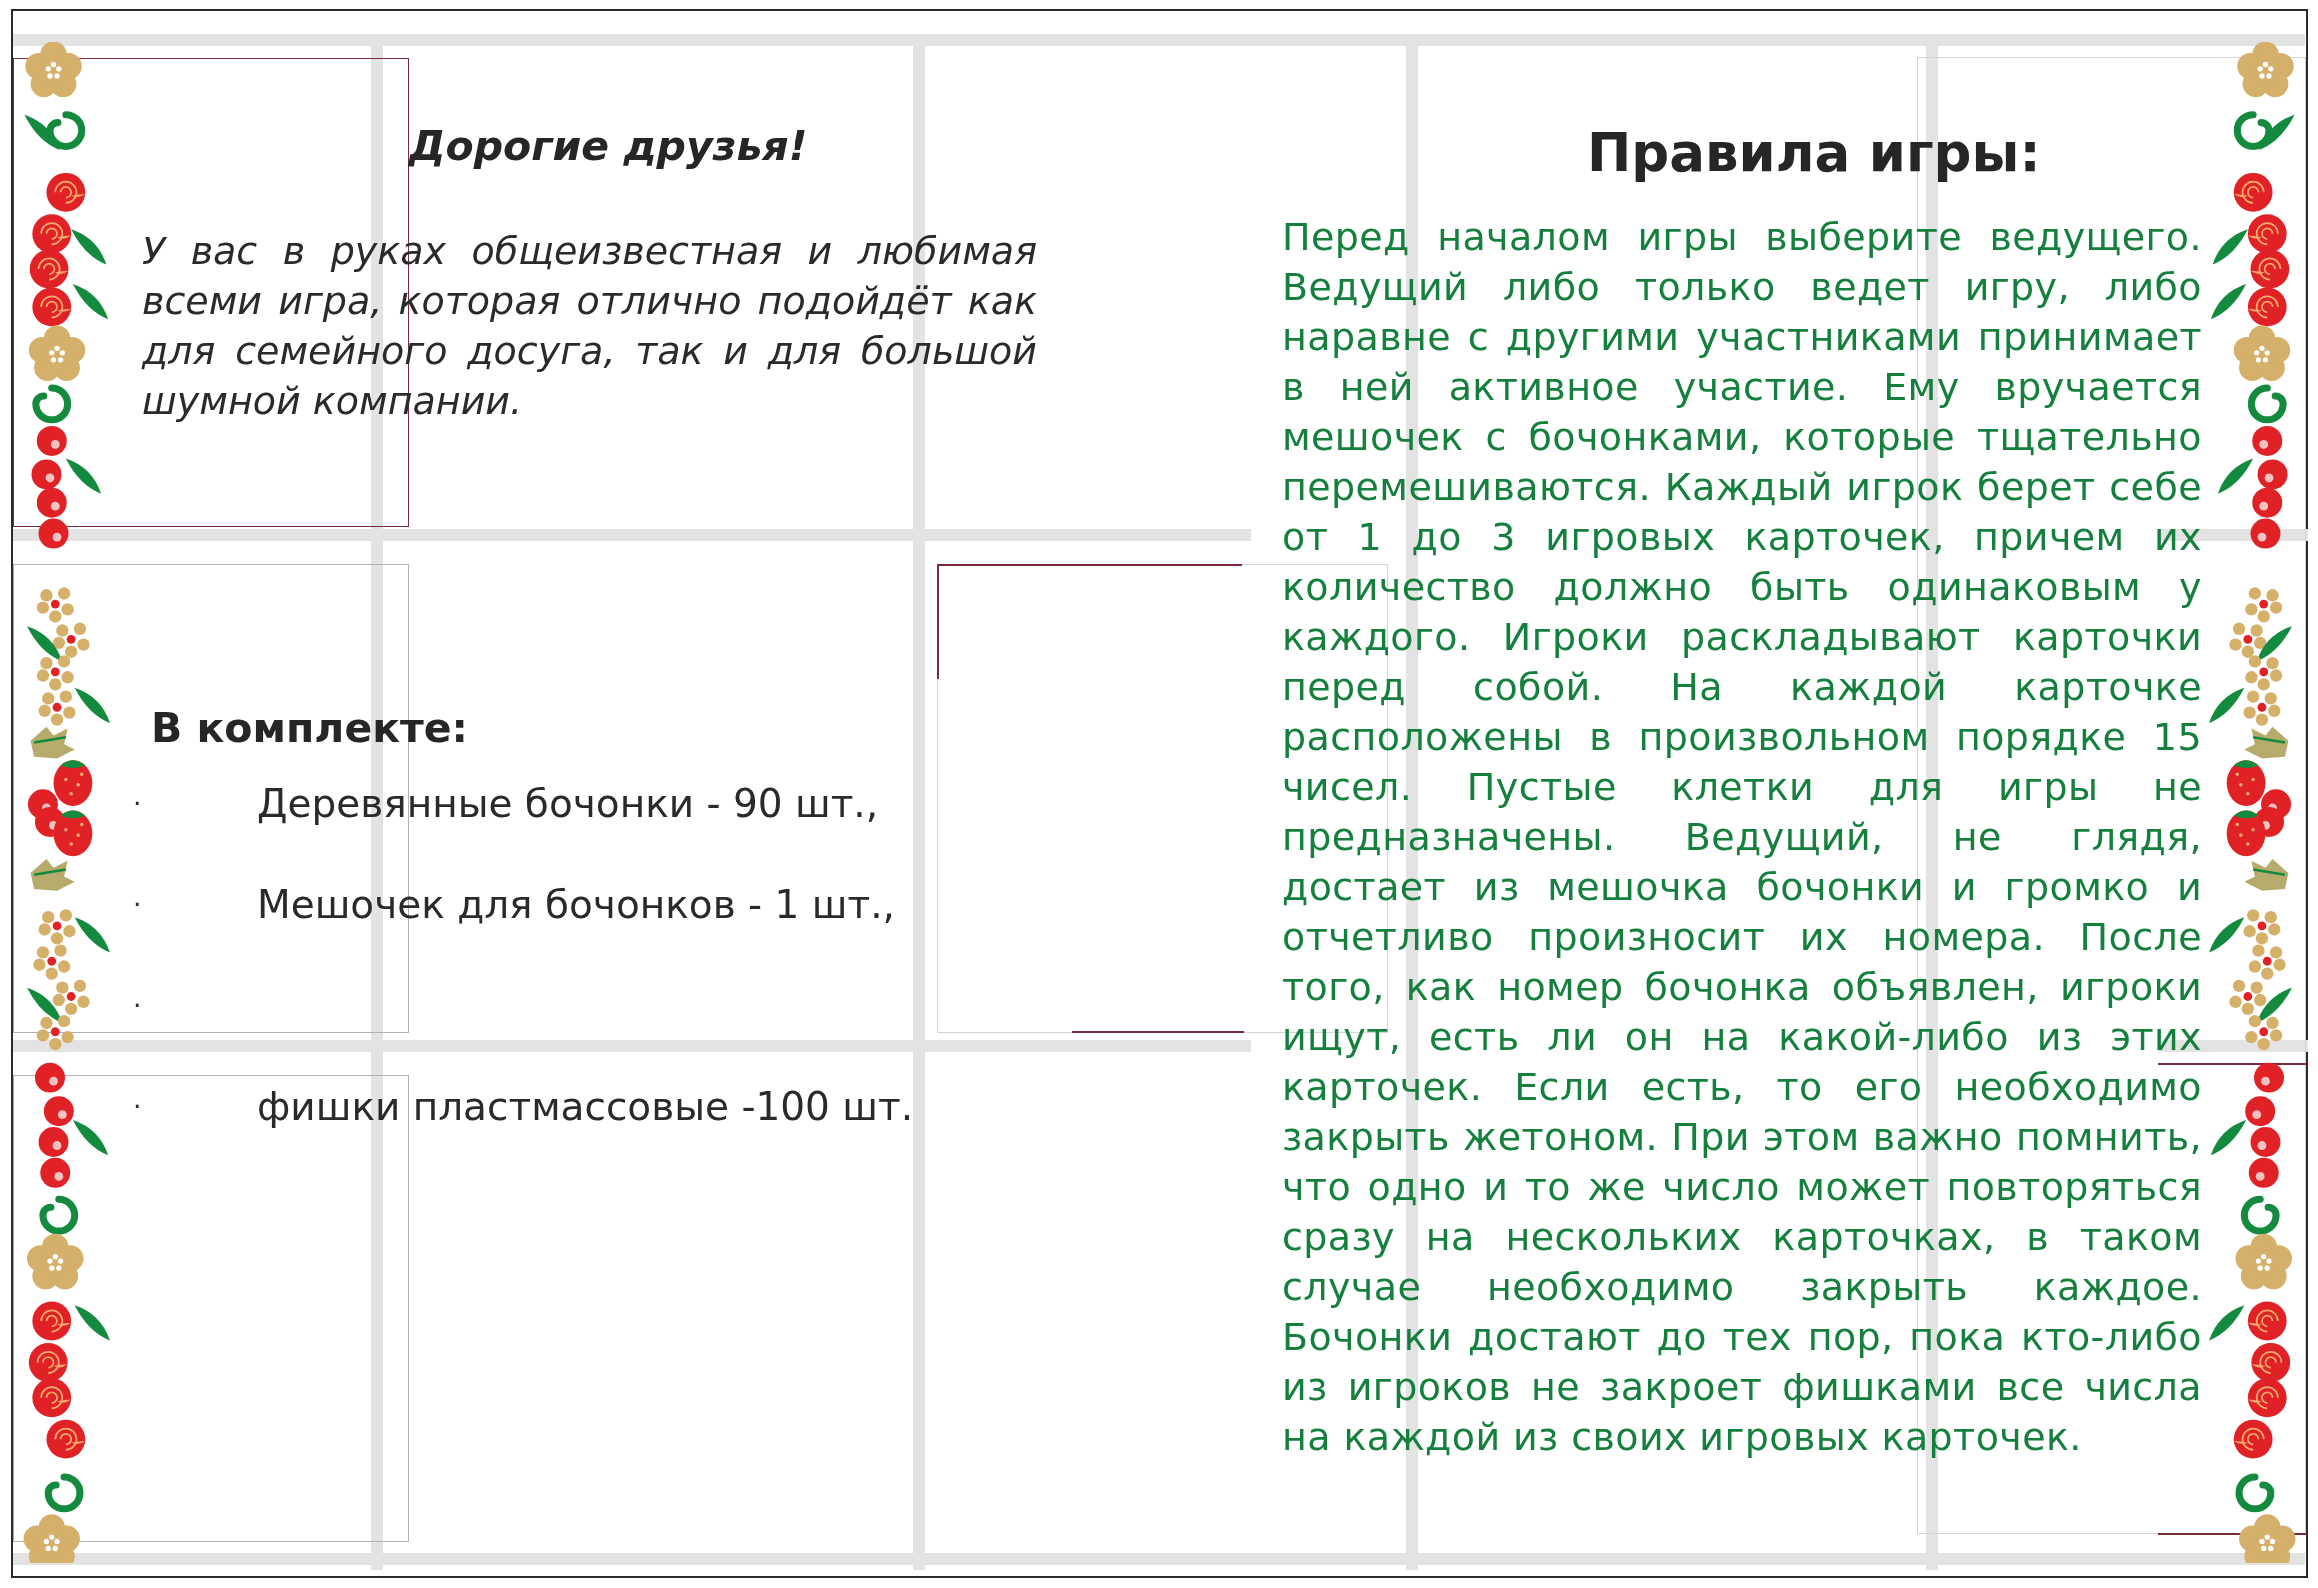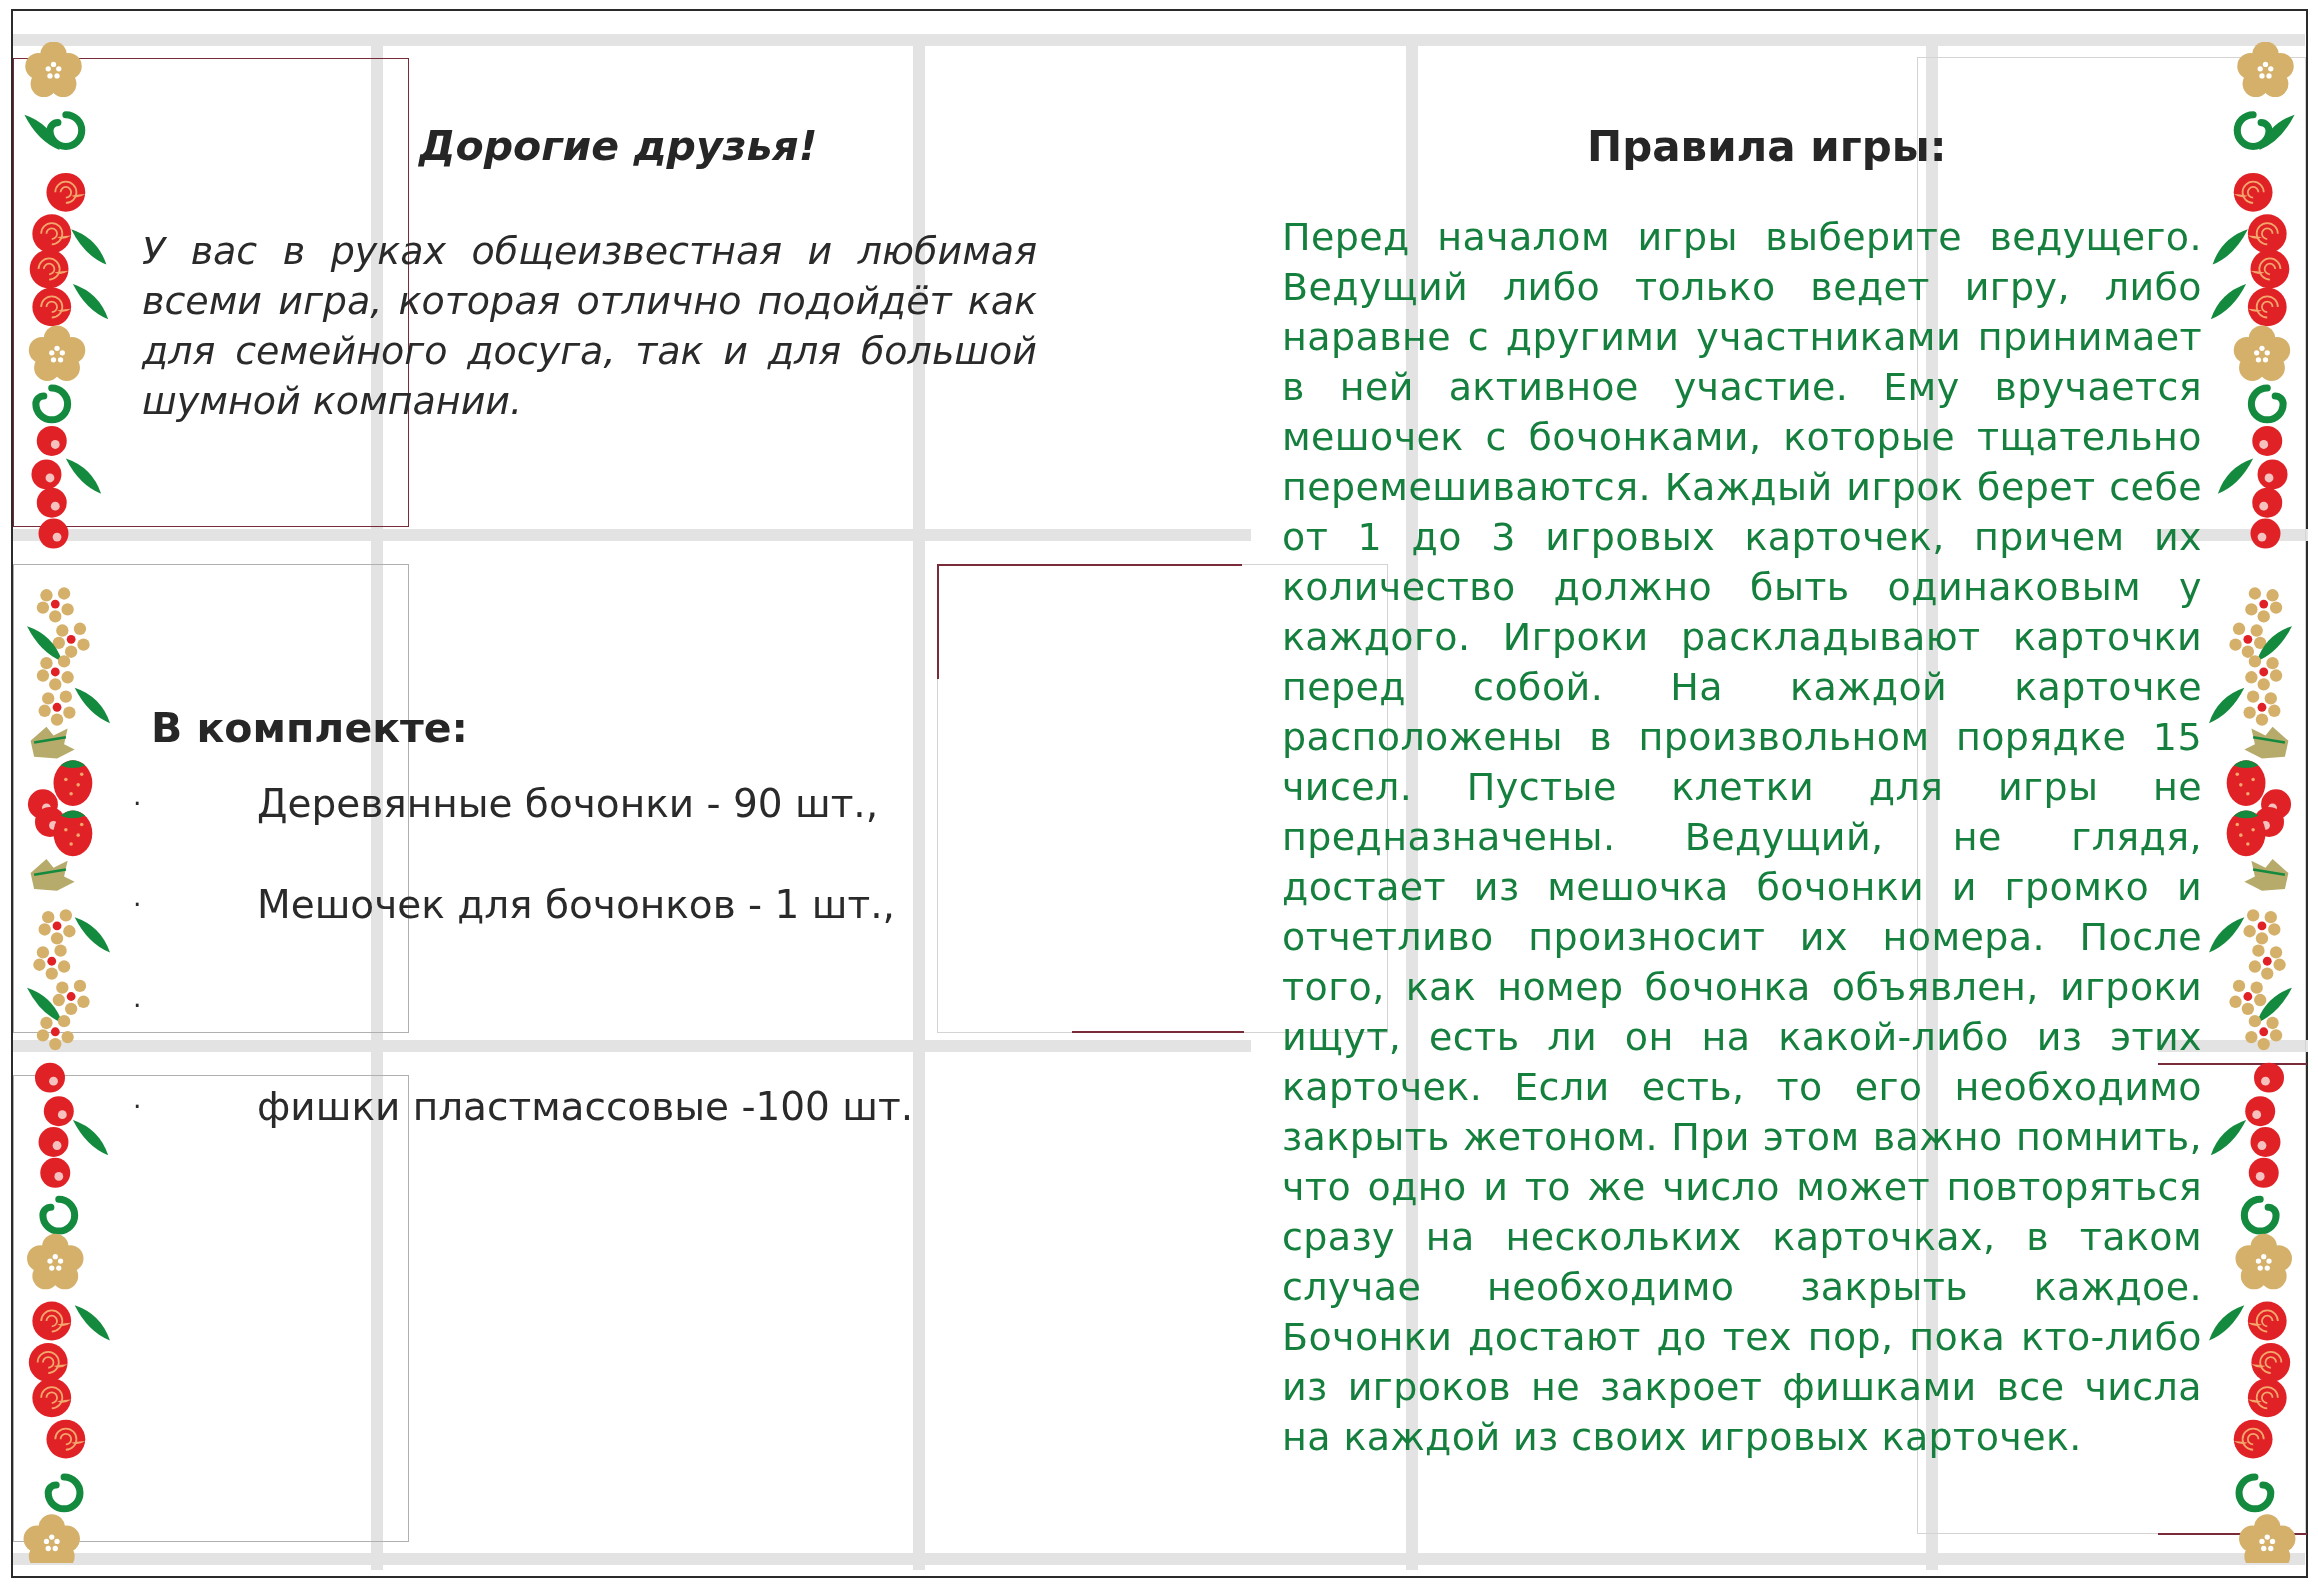--- a/index.html
+++ b/index.html
@@ -12,34 +12,34 @@
     
     .band-h { position: absolute; height: 12.4px; background: #e3e3e3; }
     .band-v { position: absolute; width: 12.4px; background: #e3e3e3; }
 
     
     .frame { position: absolute; box-sizing: border-box; border: 1.8px solid #d6d3d3; }
     .frame.dark { border-color: #7a2b3a; }
     .line-h { position: absolute; height: 1.8px; background: #7a2b3a; }
     .line-v { position: absolute; width: 1.8px; background: #7a2b3a; }
 
-    .greeting-title { position: absolute; left: 419px; top: 122px; font-size: 41px;
+    .greeting-title { position: absolute; left: 409px; top: 122px; font-size: 41px;
                       font-weight: bold; font-style: italic; color: #262626; }
     .greeting-body { position: absolute; left: 134px; top: 218px; width: 895px;
                      font-size: 38px; font-style: italic; line-height: 50px;
                      text-align: justify; color: #2a2a2a; font-weight: 300; }
 
     .kit-title { position: absolute; left: 133px; top: 686px; font-size: 41px;
                  font-weight: bold; color: #262626; }
     .kit-list { position: absolute; left: 133px; top: 778px; margin: 0; padding: 0; list-style: none; }
     .kit-item { height: 101px; display: flex; align-items: flex-start; font-size: 39px; }
     .kit-bullet { width: 124px; display: inline-block; font-size: 26.5px; line-height: 51px; }
     .kit-label { display: inline-block; line-height: 51px; }
 
-    .rules-title { position: absolute; left: 1587px; top: 122px; font-size: 42px;
+    .rules-title { position: absolute; left: 1587px; top: 122px; font-size: 53px;
                    font-weight: bold; color: #262626; }
     .rules-body { position: absolute; left: 1282px; top: 212px; width: 920px;
                   font-size: 38px; line-height: 50px; text-align: justify;
                   letter-spacing: 0.4px; color: #15803d; }
 
     
     .ornament { position: absolute; width: 97px; }
     .ornament svg { display: block; }
   </style>
 </head>

